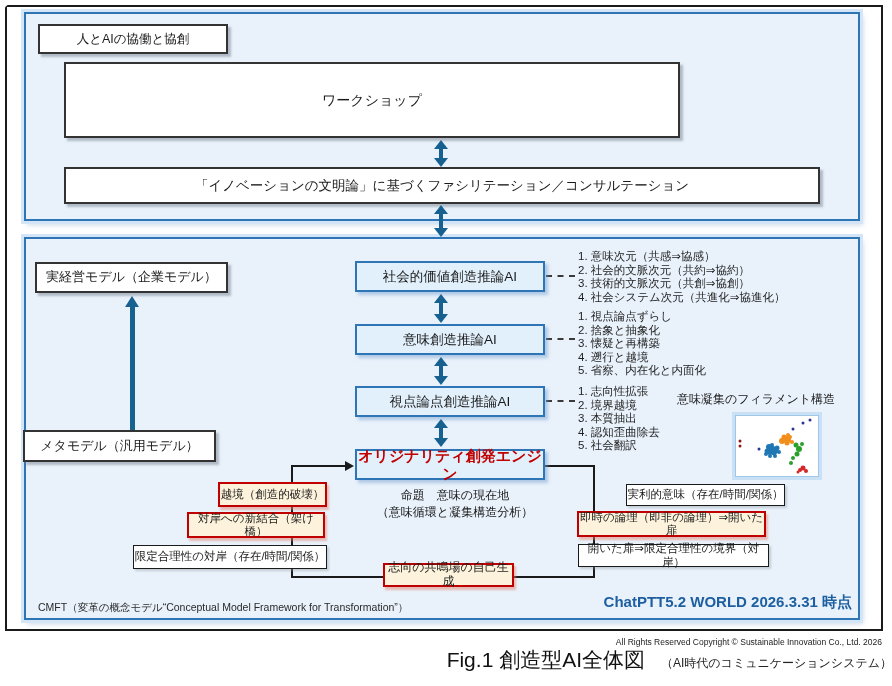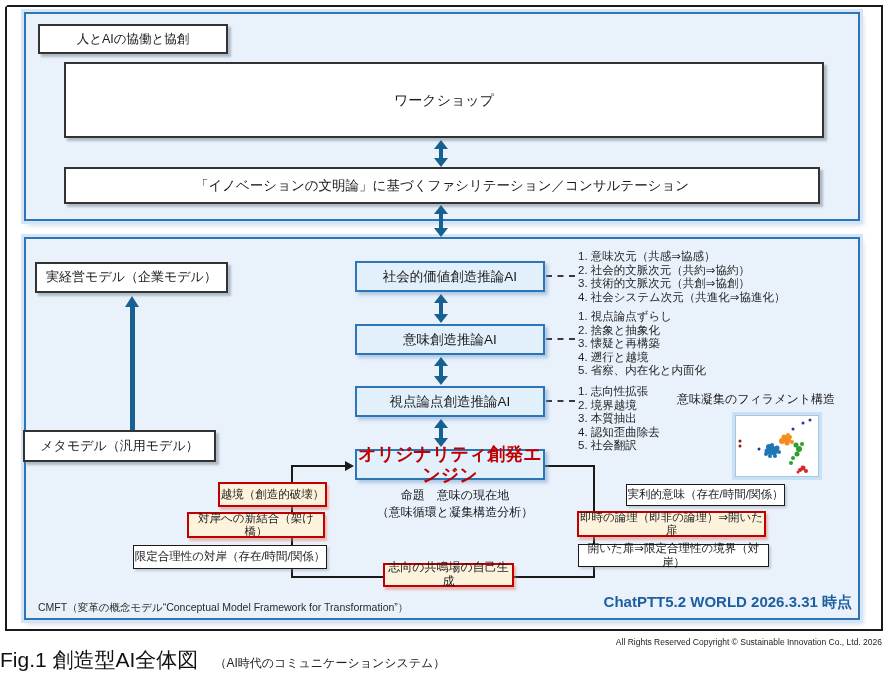--- a/index.html
+++ b/index.html
@@ -43,37 +43,37 @@
   .uparrow::before{content:"";position:absolute;left:1px;top:0;width:0;height:0;
     border-left:7px solid transparent;border-right:7px solid transparent;border-bottom:11px solid #176191;}
 
   .list{position:absolute;font-size:11.5px;line-height:13.5px;color:#1f1f1f;z-index:2;white-space:nowrap;}
   .list div{height:13.5px;}
 
   .scatter{position:absolute;left:735px;top:415px;width:82px;height:60px;background:#fff;
            border:1px solid #9ec7e8;box-shadow:0 0 0 3px #c9e0f5;z-index:2;}
   .dot{position:absolute;border-radius:50%;transform:translate(-50%,-50%);}
 
-  .caption-row{position:absolute;left:0;top:646px;width:892px;display:flex;justify-content:flex-start;
+  .caption-row{position:absolute;left:0;top:646px;width:892px;display:flex;justify-content:flex-end;
                align-items:baseline;gap:16px;z-index:2;}
 </style>
 </head>
 <body>
 
 <div id="canvas">
 
   <div class="outer-frame"></div>
 
   <div class="section section-top"></div>
 
   <div class="box white-box" style="left:38px;top:24px;width:190px;height:30px;font-size:12.5px;">
     <span>人とAIの協働と協創</span>
   </div>
 
-  <div class="box white-box" style="left:64px;top:62px;width:760px;height:76px;font-size:14px;">
+  <div class="box white-box" style="left:64px;top:62px;width:616px;height:76px;font-size:14px;">
     <span>ワークショップ</span>
   </div>
 
   <div class="varrow" style="left:433px;top:140px;height:27px;">
       <i></i>
     </div>
 
   <div class="box white-box" style="left:64px;top:167px;width:756px;height:37px;font-size:13.5px;">
     <span>「イノベーションの文明論」に基づくファシリテーション／コンサルテーション</span>
   </div>
@@ -113,21 +113,21 @@
   </div>
   <div class="varrow" style="left:433px;top:357px;height:28px;">
       <i></i>
     </div>
   <div class="box blue-box" style="left:355px;top:386px;width:190px;height:31px;font-size:13.5px;">
     <span>視点論点創造推論AI</span>
   </div>
   <div class="varrow" style="left:433px;top:419px;height:28px;">
       <i></i>
     </div>
-  <div class="box blue-box" style="left:355px;top:449px;width:190px;height:31px;font-size:18px;font-weight:700;color:#c00000;">
+  <div class="box blue-box" style="left:355px;top:449px;width:190px;height:31px;font-size:15px;font-weight:700;color:#c00000;">
     <span>オリジナリティ創発エンジン</span>
   </div>
 
   <div class="dash" style="left:546px;top:275px;width:29px;"></div>
   <div class="dash" style="left:546px;top:338px;width:29px;"></div>
   <div class="dash" style="left:546px;top:400px;width:29px;"></div>
 
   <div class="list" style="left:578px;top:250px;">
     <div>1. 意味次元（共感⇒協感）</div>
     <div>2. 社会的文脈次元（共約⇒協約）</div>

